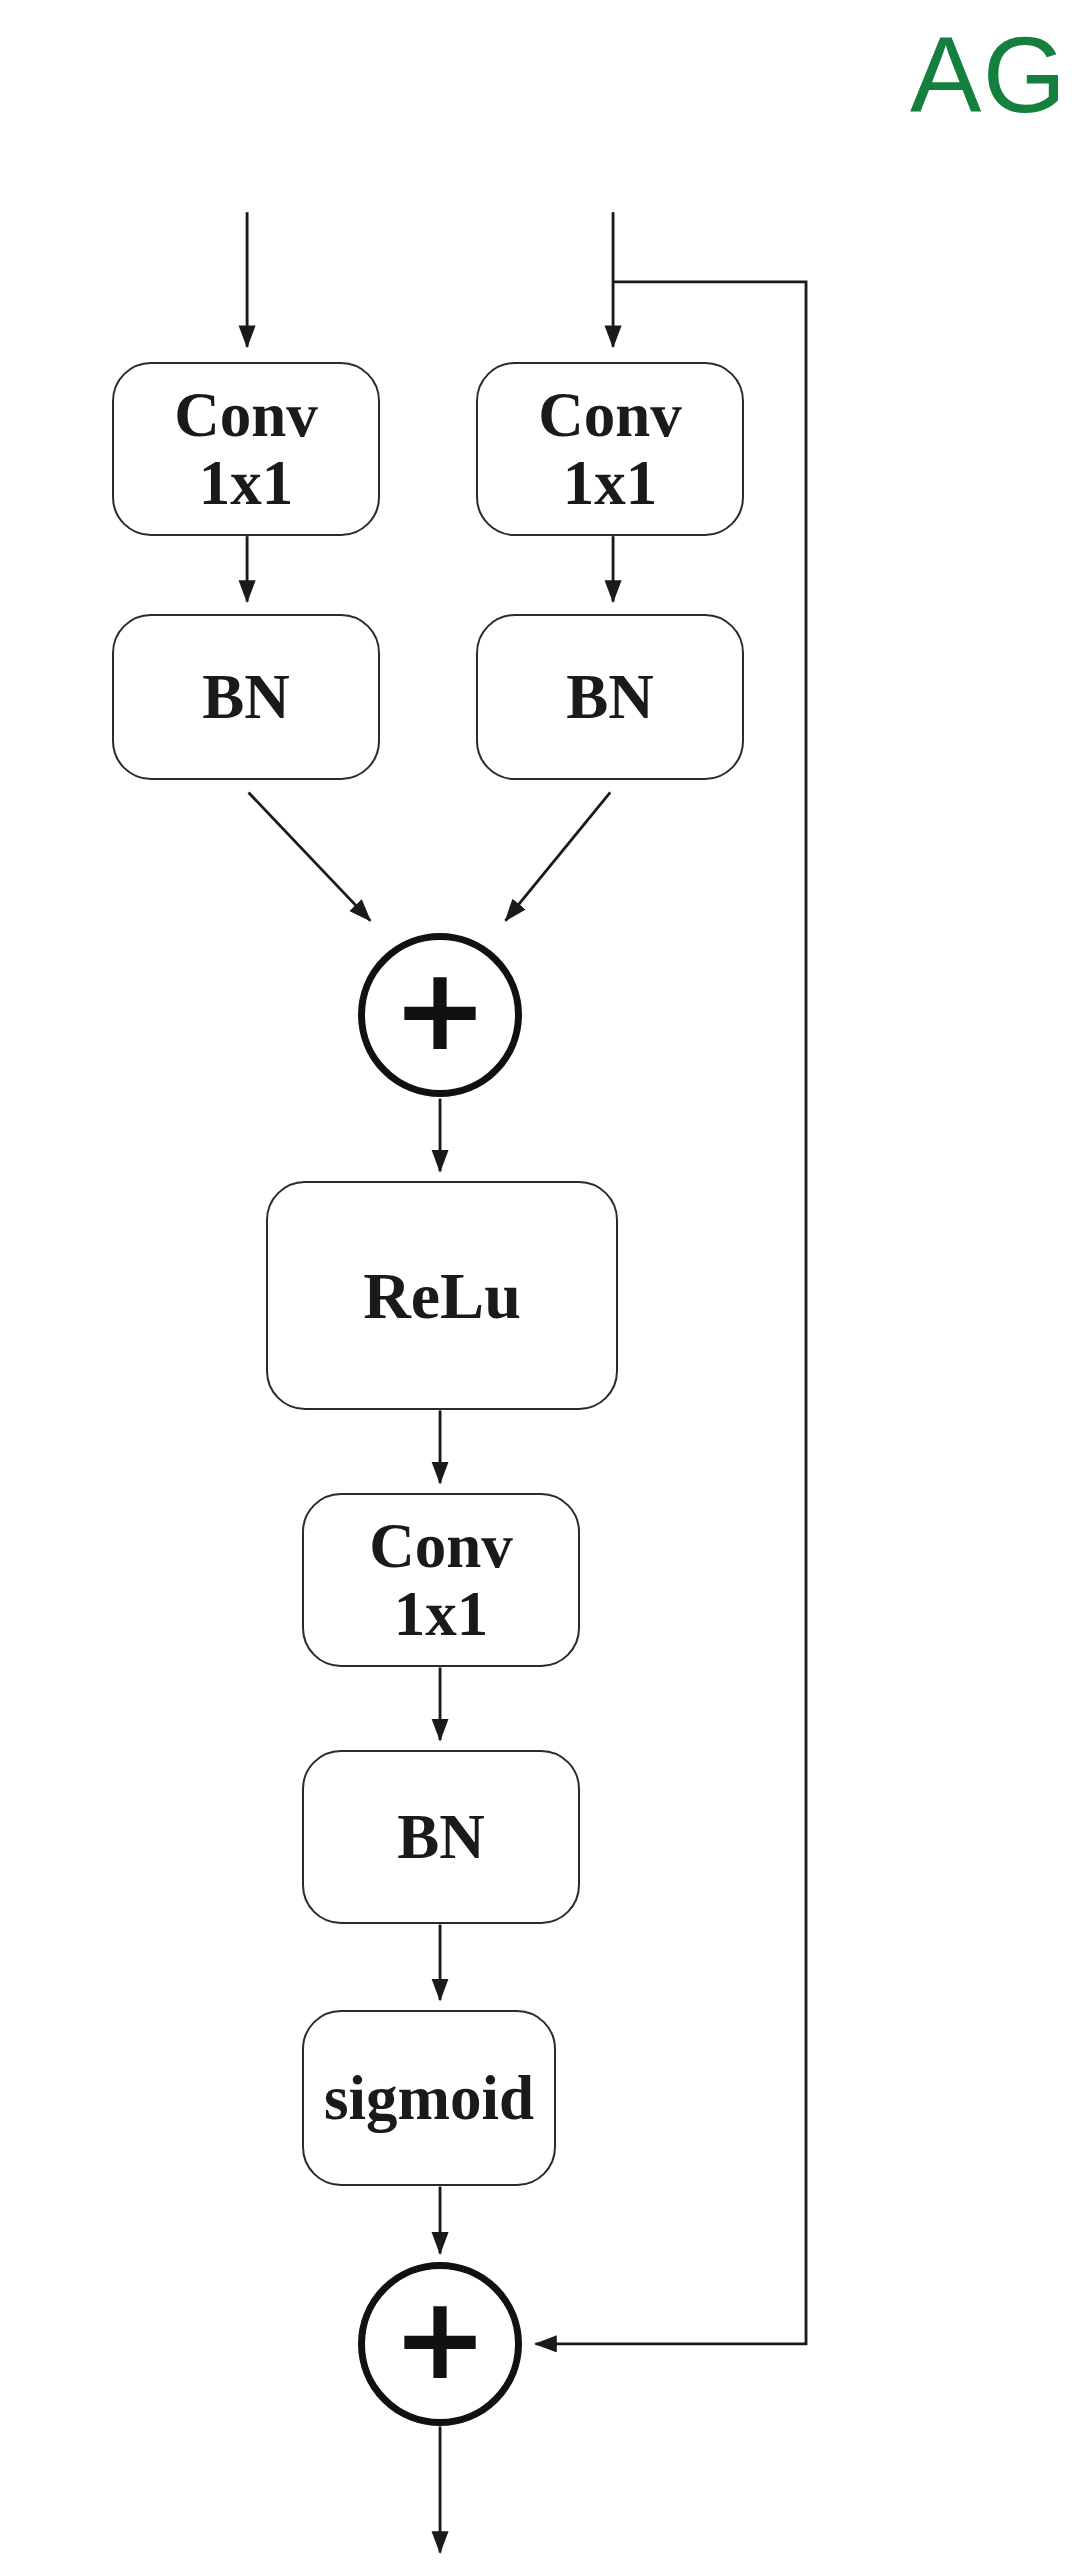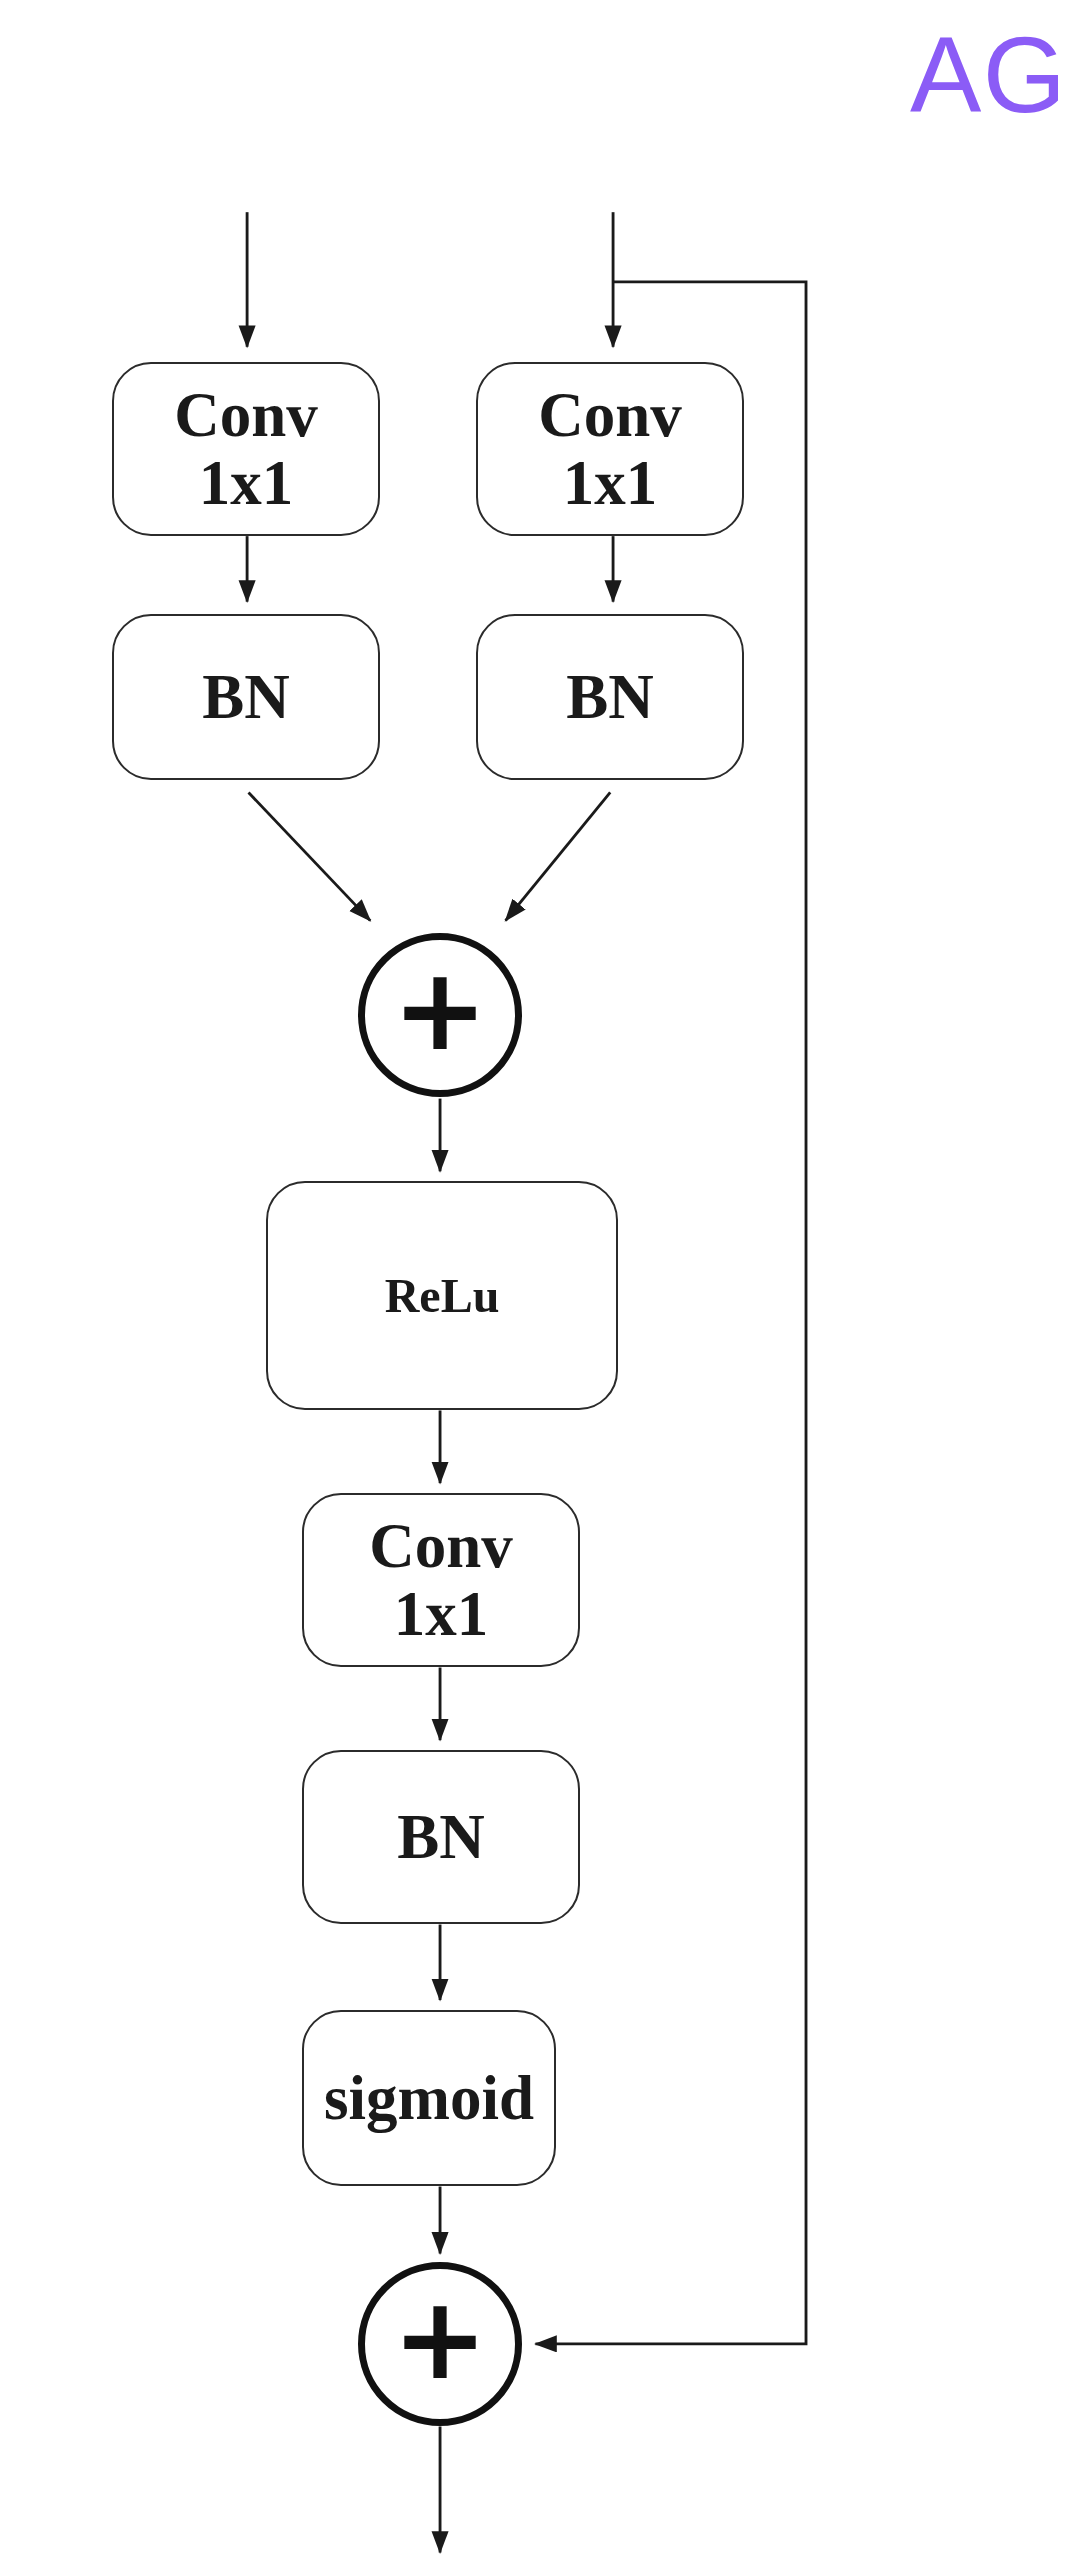--- a/index.html
+++ b/index.html
@@ -27,21 +27,21 @@
     stroke-width: 4;
     fill: none;
   }
   .diagram-title {
     position: absolute;
     left: 910px;
     top: 13px;
     font-family: "Liberation Sans", sans-serif;
     font-size: 107px;
     font-weight: 400;
-    color: #8b5cf6;
+    color: #15803d;
     letter-spacing: 1.4px;
   }
   .node {
     position: absolute;
     box-sizing: border-box;
     border: 2.8px solid #2b2b2b;
     border-radius: 39px;
     background: #ffffff;
     display: flex;
     flex-direction: column;
@@ -51,21 +51,21 @@
     font-size: 63px;
     color: #1a1a1a;
     line-height: 1.08;
     text-align: center;
   }
   .node span { display: block; }
   .conv-left   { left: 112px; top: 362px;  width: 268px; height: 174px; }
   .conv-right  { left: 476px; top: 362px;  width: 268px; height: 174px; }
   .bn-left     { left: 112px; top: 614px;  width: 268px; height: 166px; }
   .bn-right    { left: 476px; top: 614px;  width: 268px; height: 166px; }
-  .relu        { left: 266px; top: 1181px; width: 352px; height: 229px; font-size: 48px; }
+  .relu        { left: 266px; top: 1181px; width: 352px; height: 229px; font-size: 66px; }
   .conv-mid    { left: 302px; top: 1493px; width: 278px; height: 174px; }
   .bn-mid      { left: 302px; top: 1750px; width: 278px; height: 174px; }
   .sigmoid     { left: 302px; top: 2010px; width: 254px; height: 176px; }
   .add-node {
     position: absolute;
     box-sizing: border-box;
     width: 164px;
     height: 164px;
     border: 7.8px solid #111111;
     border-radius: 50%;

